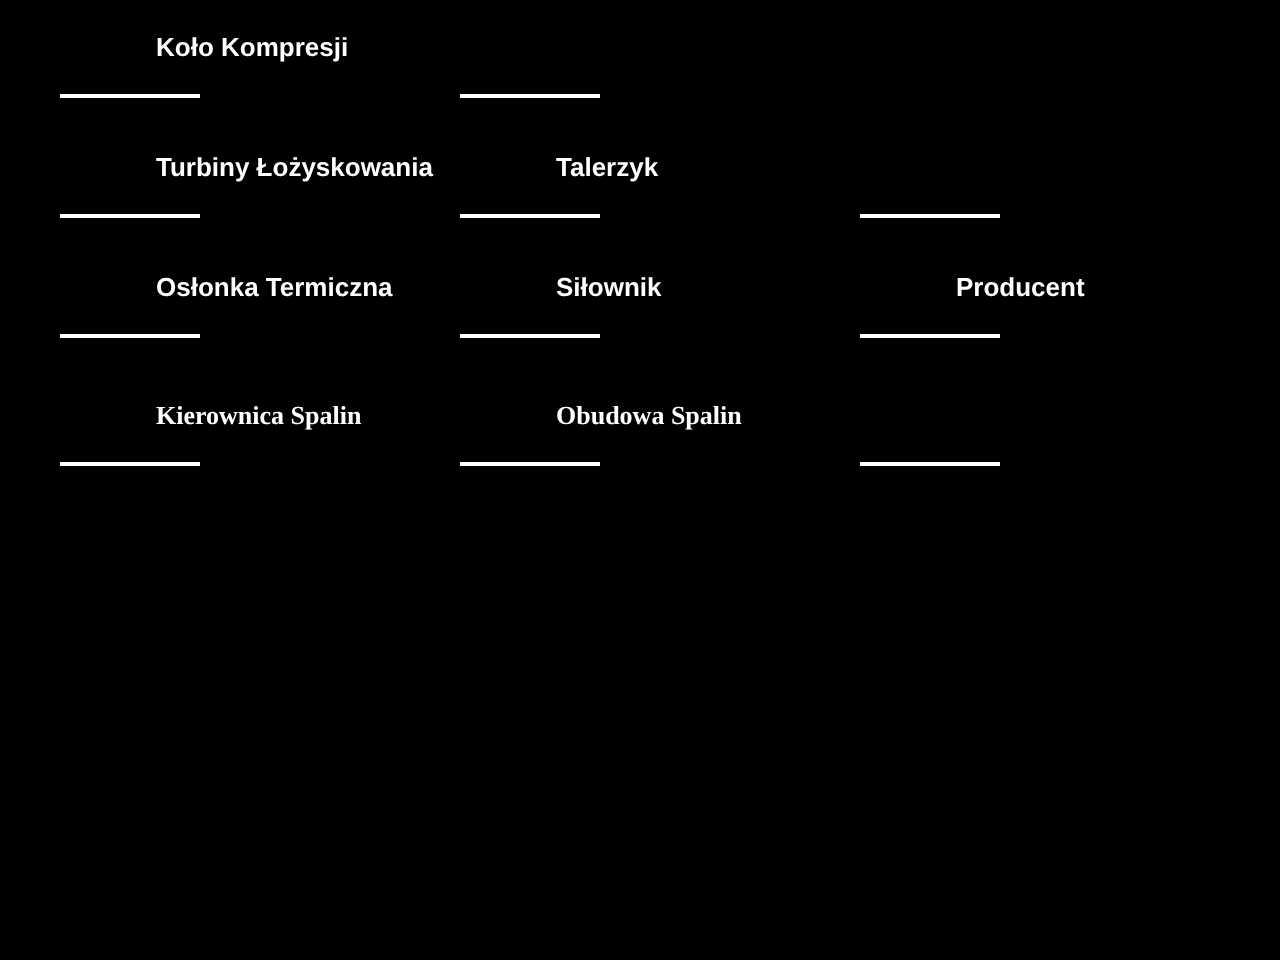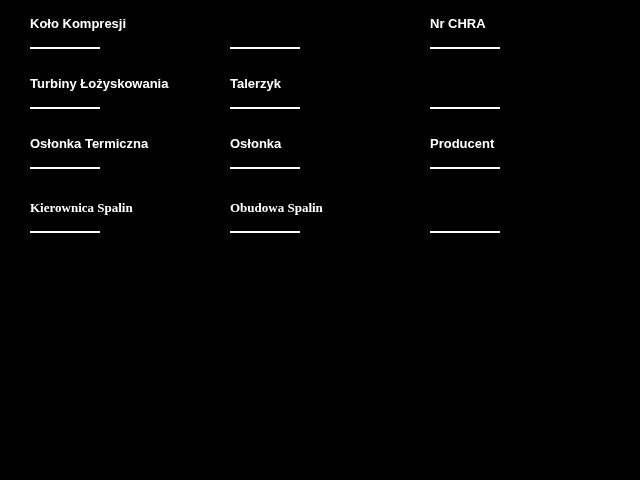--- a/index.html
+++ b/index.html
@@ -36,20 +36,21 @@
   .row-2 { top: 76px; }
   .row-3 { top: 136px; }
   .row-4 { top: 200px; font-family: Liberation Serif, serif; }
 
   .field-label {
     color: #ffffff;
     font-size: 13px;
     font-weight: 700;
     line-height: 16px;
     white-space: nowrap;
+    margin-left: 48px;
   }
   .field-value {
     position: absolute;
     left: 0;
     top: 16px;
     width: 70px;
     height: 15px;
     color: #ffffff;
     font-size: 12px;
     line-height: 15px;
@@ -98,36 +99,31 @@
     <div class="field-line"></div>
   </div>
 
   <div class="field col-2 row-2">
     <div class="field-label">Talerzyk</div>
     <div class="field-value"></div>
     <div class="field-line"></div>
   </div>
 
   <div class="field col-2 row-3">
-    <div class="field-label">Osłonka</div>
+    <div class="field-label">Siłownik</div>
     <div class="field-value"></div>
     <div class="field-line"></div>
   </div>
 
   <div class="field col-2 row-4">
     <div class="field-label">Obudowa Spalin</div>
     <div class="field-value"></div>
     <div class="field-line"></div>
   </div>
 
-  <div class="field col-3 row-1">
-    <div class="field-label">Nr CHRA</div>
-    <div class="field-value"></div>
-    <div class="field-line"></div>
-  </div>
 
   <div class="field col-3 row-2">
     <div class="field-value"></div>
     <div class="field-line"></div>
   </div>
 
   <div class="field col-3 row-3">
     <div class="field-label">Producent</div>
     <div class="field-value"></div>
     <div class="field-line"></div>

